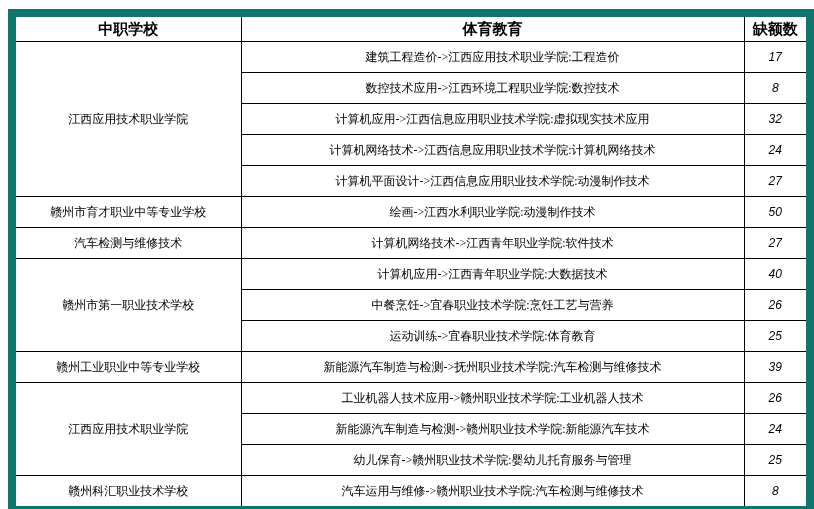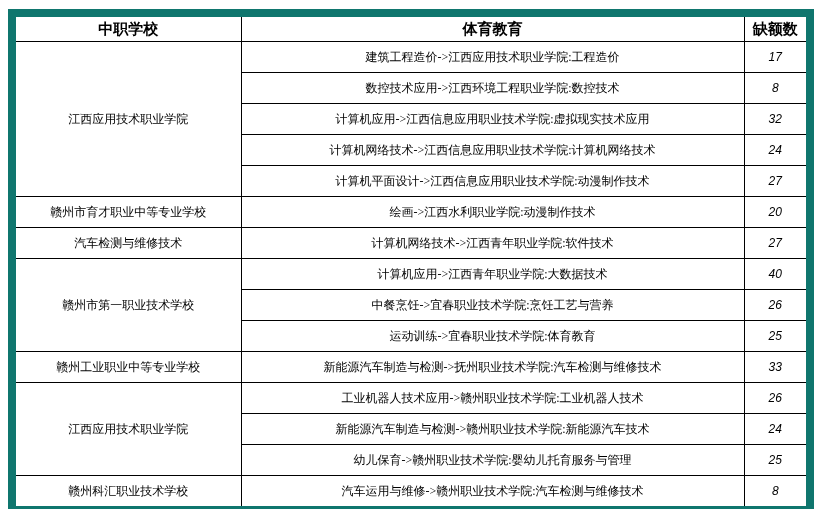--- a/index.html
+++ b/index.html
@@ -90,21 +90,21 @@
         <td class="count-cell">24</td>
       </tr>
       <tr>
         <td class="major-cell">计算机平面设计-&gt;江西信息应用职业技术学院:动漫制作技术</td>
         <td class="count-cell">27</td>
       </tr>
 
       <tr>
         <td class="school-cell">赣州市育才职业中等专业学校</td>
         <td class="major-cell">绘画-&gt;江西水利职业学院:动漫制作技术</td>
-        <td class="count-cell">20</td>
+        <td class="count-cell">50</td>
       </tr>
 
       <tr>
         <td class="school-cell">汽车检测与维修技术</td>
         <td class="major-cell">计算机网络技术-&gt;江西青年职业学院:软件技术</td>
         <td class="count-cell">27</td>
       </tr>
 
       <tr>
         <td rowspan="3" class="school-cell">赣州市第一职业技术学校</td>
@@ -116,21 +116,21 @@
         <td class="count-cell">26</td>
       </tr>
       <tr>
         <td class="major-cell">运动训练-&gt;宜春职业技术学院:体育教育</td>
         <td class="count-cell">25</td>
       </tr>
 
       <tr>
         <td class="school-cell">赣州工业职业中等专业学校</td>
         <td class="major-cell">新能源汽车制造与检测-&gt;抚州职业技术学院:汽车检测与维修技术</td>
-        <td class="count-cell">33</td>
+        <td class="count-cell">39</td>
       </tr>
 
       <tr>
         <td rowspan="3" class="school-cell">江西应用技术职业学院</td>
         <td class="major-cell">工业机器人技术应用-&gt;赣州职业技术学院:工业机器人技术</td>
         <td class="count-cell">26</td>
       </tr>
       <tr>
         <td class="major-cell">新能源汽车制造与检测-&gt;赣州职业技术学院:新能源汽车技术</td>
         <td class="count-cell">24</td>

